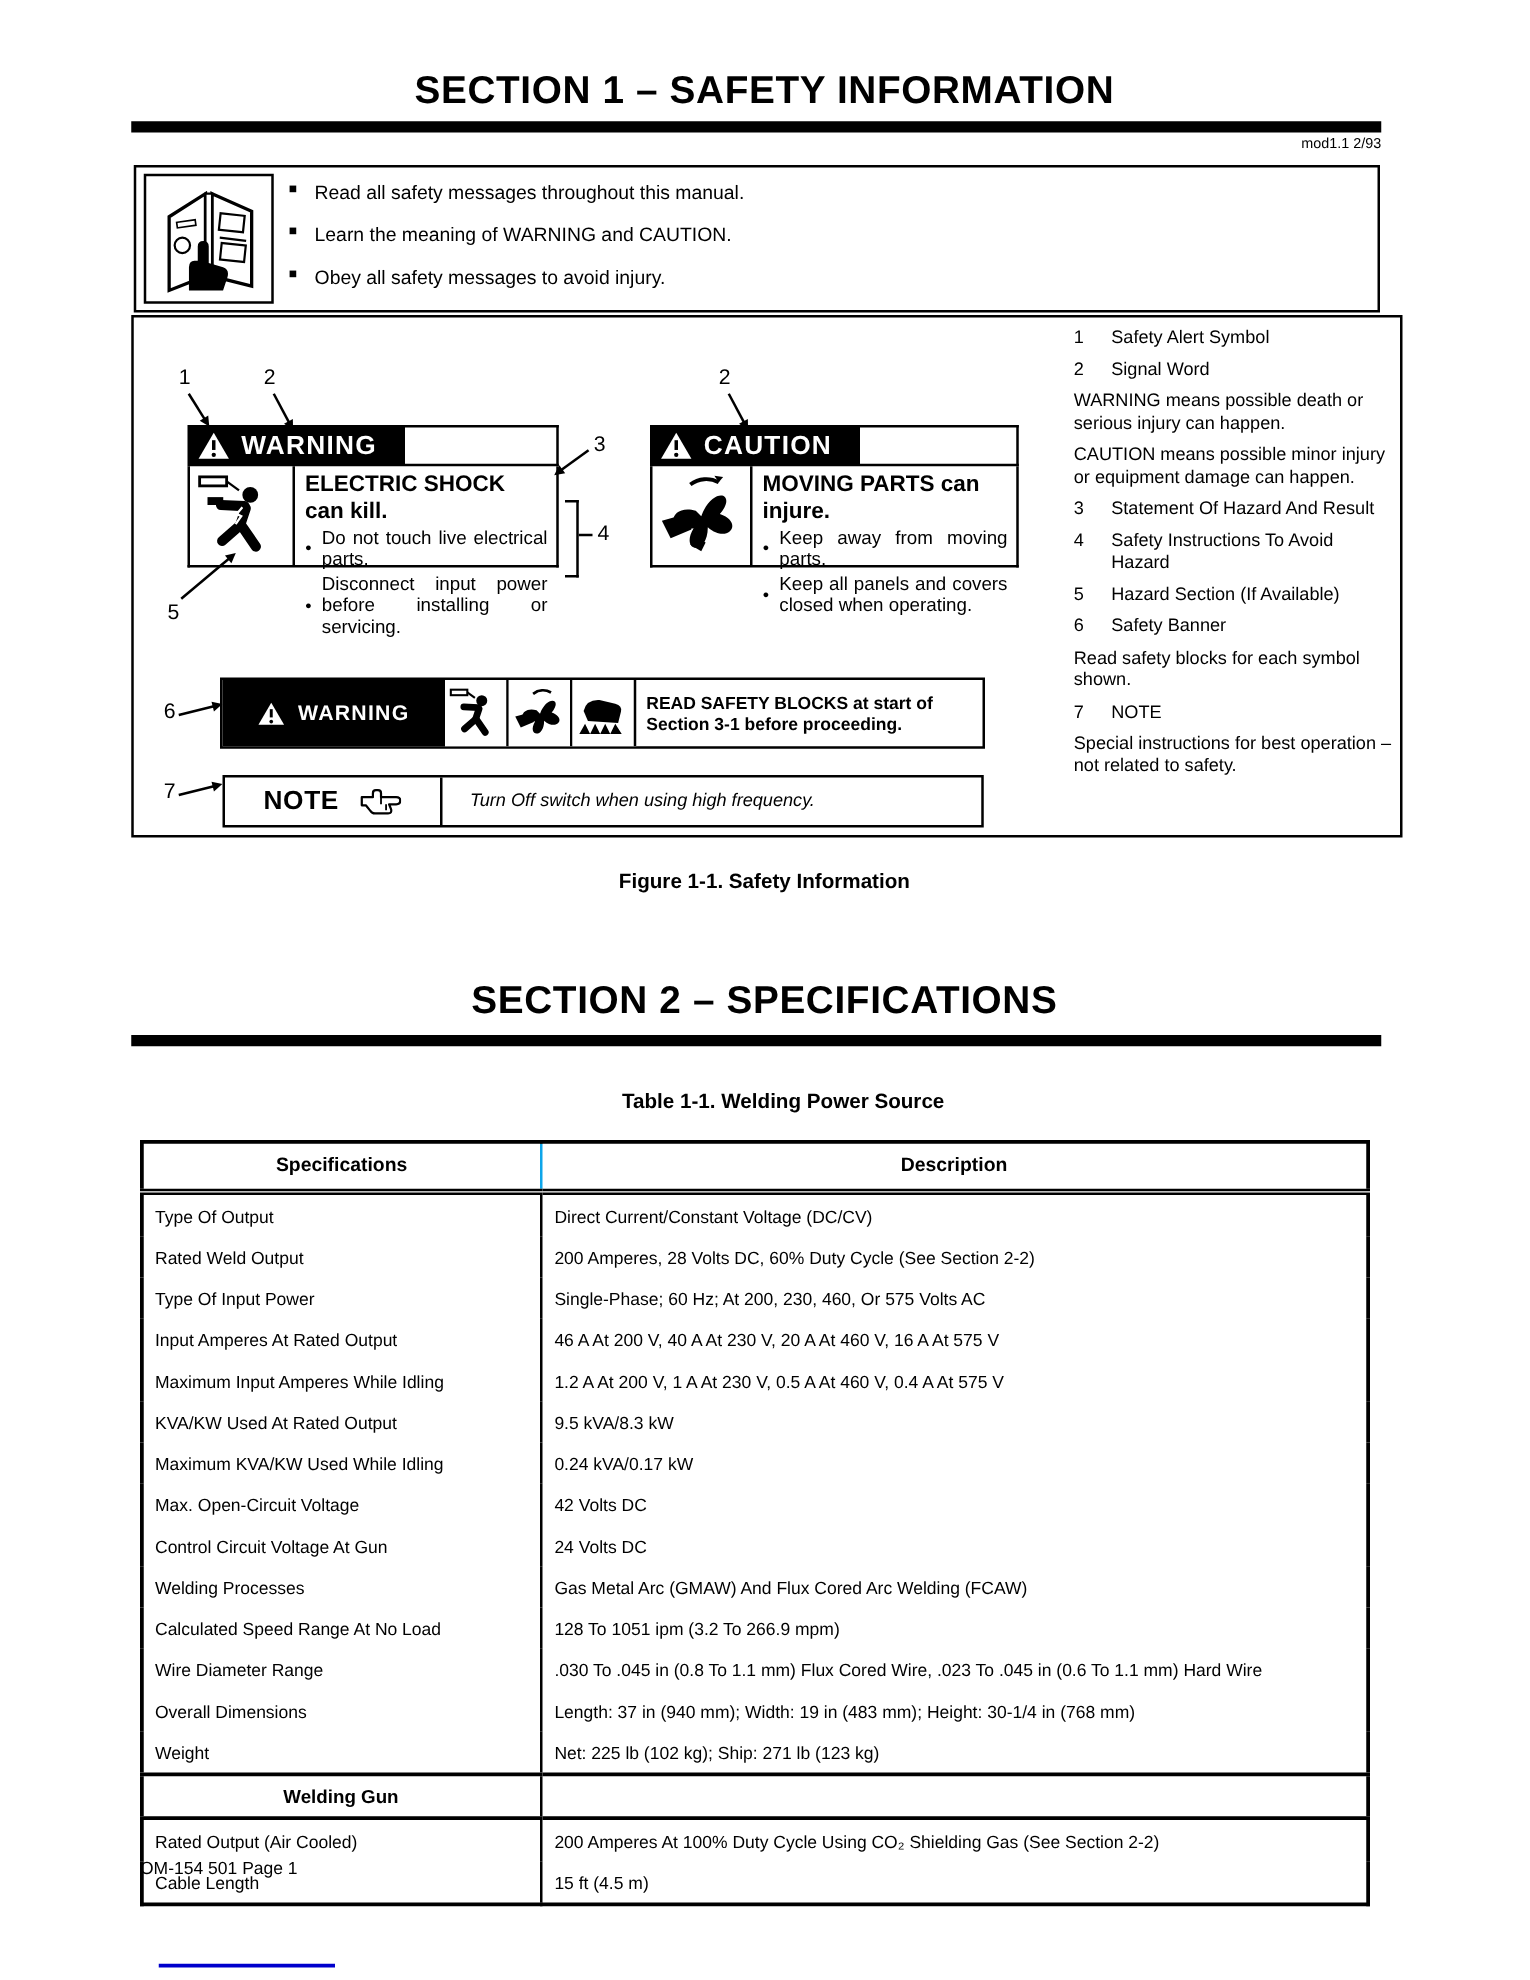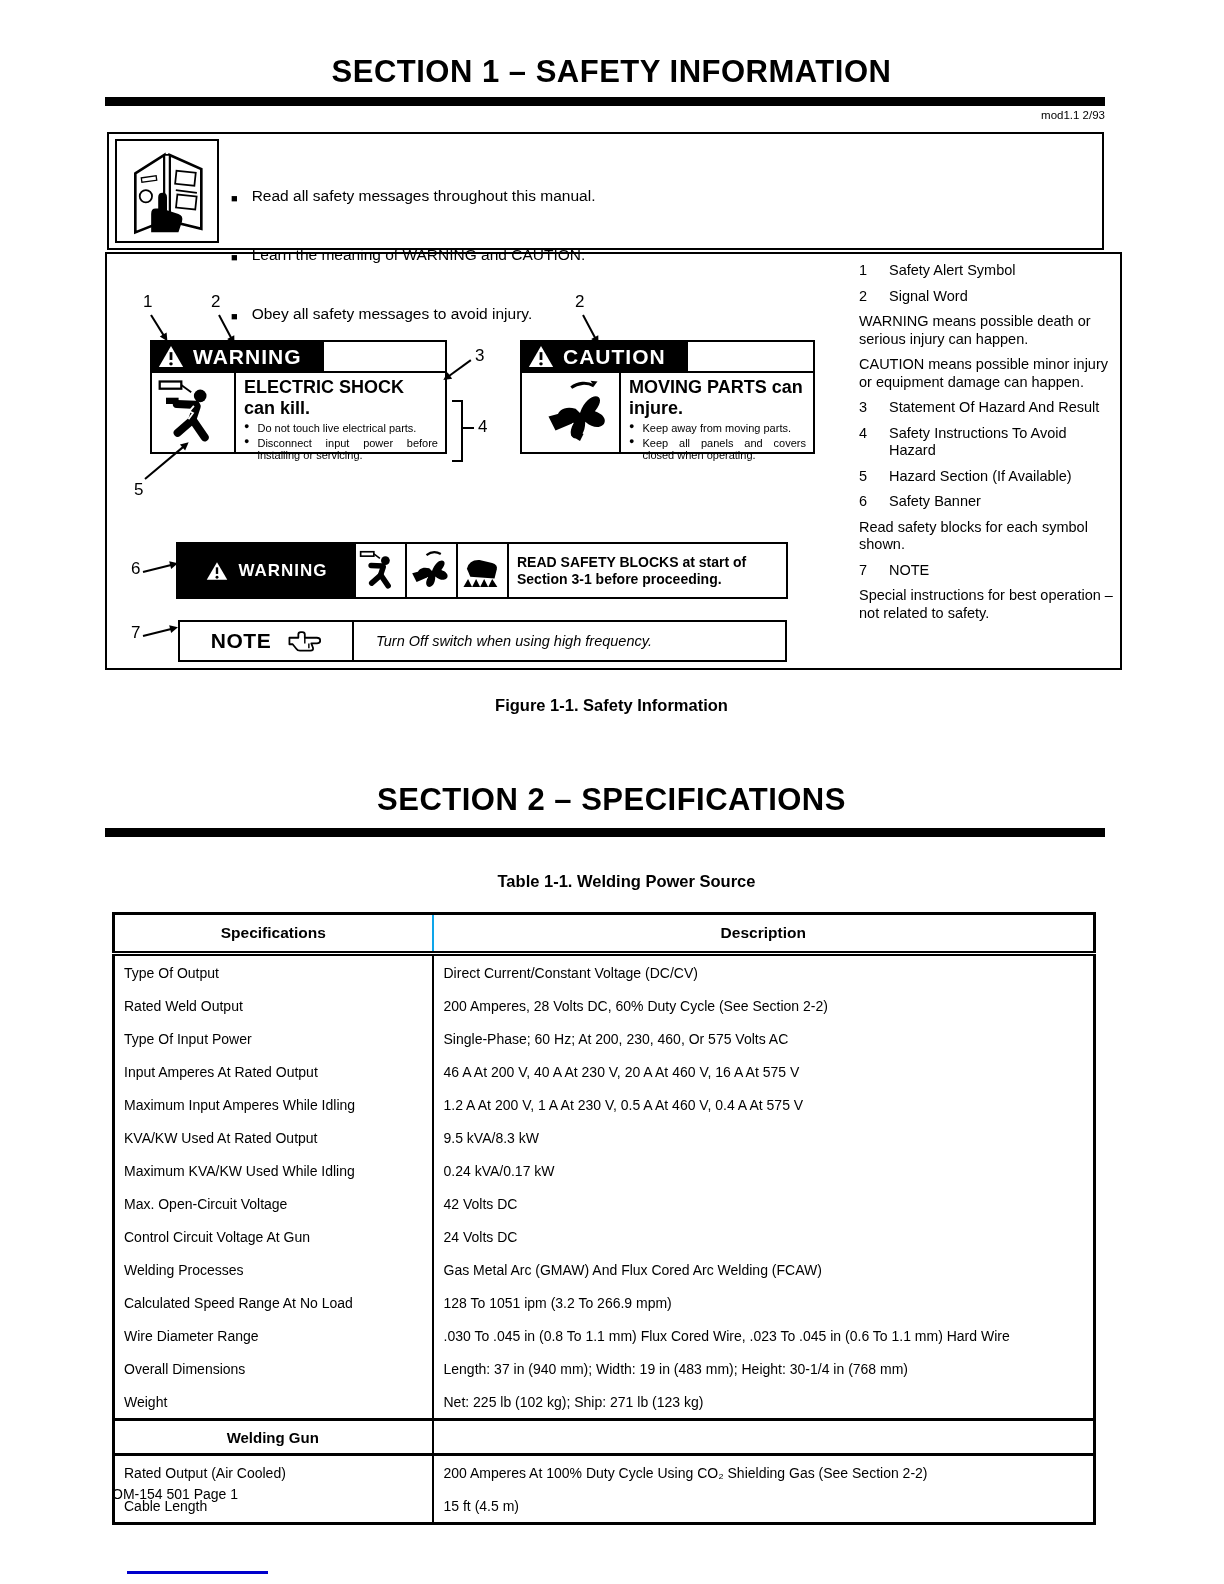--- a/index.html
+++ b/index.html
@@ -10,21 +10,21 @@
   .sec-title{position:absolute;left:105px;width:1013px;text-align:center;
              font-size:31px;font-weight:700;letter-spacing:.5px;}
   .rule{position:absolute;left:105px;width:1000px;height:9px;background:#000;}
   .modref{position:absolute;left:905px;top:109px;width:200px;text-align:right;font-size:11.5px;}
 
   
   .safety-box{position:absolute;left:107px;top:132px;width:993px;height:114px;border:2.5px solid #000;}
   .icon-cell{position:absolute;left:6px;top:5px;width:100px;height:100px;border:2px solid #000;
              display:flex;align-items:center;justify-content:center;}
   .sbullets{position:absolute;left:122px;top:12px;width:840px;}
-  .sbullet{font-size:15.5px;margin-bottom:16px;display:flex;align-items:flex-end;margin-top:41px;}
+  .sbullet{font-size:15.5px;margin-bottom:16px;display:flex;align-items:flex-start;}
   .sbullet::before{content:"■";font-size:11px;margin-right:14px;position:relative;top:-1px;}
 
   
   .figure-box{position:absolute;left:105px;top:252px;width:1013px;height:414px;border:2px solid #000;}
   .callout-num{position:absolute;font-size:17px;}
   .cline{position:absolute;height:2px;background:#000;transform-origin:0 50%;}
   .cline.ae::after{content:"";position:absolute;right:-7px;top:-3px;
       border-left:8px solid #000;border-top:4px solid transparent;border-bottom:4px solid transparent;}
   .cline.as::before{content:"";position:absolute;left:-7px;top:-3px;
       border-right:8px solid #000;border-top:4px solid transparent;border-bottom:4px solid transparent;}
@@ -32,21 +32,21 @@
   
   .hlabel{position:absolute;}
   .hlabel .hhead{display:flex;height:33px;}
   .hlabel .hblack{background:#000;color:#fff;display:flex;align-items:center;padding:0 10px 0 8px;}
   .hlabel .hblack .sig{font-weight:700;font-size:21px;letter-spacing:1px;margin-left:9px;}
   .hlabel .hwhite{flex:1;border:2px solid #000;border-left:none;background:#fff;}
   .hlabel .hbody{display:flex;border:2px solid #000;border-top:none;}
   .hlabel .pict{border-right:2px solid #000;display:flex;align-items:center;justify-content:center;}
   .hlabel .htext{flex:1;padding:4px 7px 5px 8px;}
   .hlabel .hheading{font-size:18px;font-weight:700;margin-bottom:3px;}
-  .lbullet{font-size:11px;display:flex;align-items:flex-start;margin-bottom:3px;text-align:justify;}
+  .lbullet{font-size:15px;display:flex;align-items:center;margin-bottom:3px;text-align:justify;}
   .lbullet::before{content:"●";font-size:9px;margin-right:8px;position:relative;top:-1px;}
 
   
   .banner{position:absolute;left:69px;top:288px;width:608px;height:53px;border:2px solid #000;display:flex;}
   .banner .bblack{background:#000;color:#fff;width:178px;flex:none;display:flex;align-items:center;justify-content:center;}
   .banner .bblack .sig{font-weight:700;font-size:17px;letter-spacing:1px;margin-left:10px;}
   .banner .bsq{width:49px;flex:none;border-right:2px solid #000;display:flex;align-items:center;justify-content:center;background:#fff;}
   .banner .btext{flex:1;display:flex;flex-direction:column;justify-content:center;padding-left:8px;}
   .banner .btext div{font-size:14px;font-weight:700;line-height:17px;}
 
@@ -198,21 +198,21 @@
         <div class="hblack" style="width:150px;">
           <svg width="26" height="23" viewBox="0 0 30 26">
             <polygon points="15,1 29,25 1,25" fill="#fff"></polygon>
             <rect x="13.4" y="8" width="3.2" height="9" fill="#000"></rect>
             <circle cx="15" cy="21.5" r="2" fill="#000"></circle>
           </svg>
           <span class="sig">CAUTION</span>
         </div>
         <div class="hwhite"></div>
       </div>
-      <div class="hbody" style="height:79px;padding-left:19px;">
+      <div class="hbody" style="height:79px;">
         <div class="pict" style="width:78px;flex:none;">
           <svg width="70" height="70" viewBox="0 0 80 80">
             <path d="M40 40 C50 12 74 18 57 38 C80 46 64 66 46 50 C46 77 20 73 33 51 C6 57 10 28 35 35 Z" fill="#000"></path>
             <path d="M30 11 A24 24 0 0 1 56 9" stroke="#000" stroke-width="3.5" fill="none"></path>
             <polygon points="56,9 52,3 60,4" fill="#000"></polygon>
             <path d="M4 44 L26 38 L31 52 L12 60 Z" fill="#000"></path>
             <path d="M34 58 l10 6 -4 8 -10 -6 z" fill="#000"></path>
           </svg>
         </div>
         <div class="htext">

